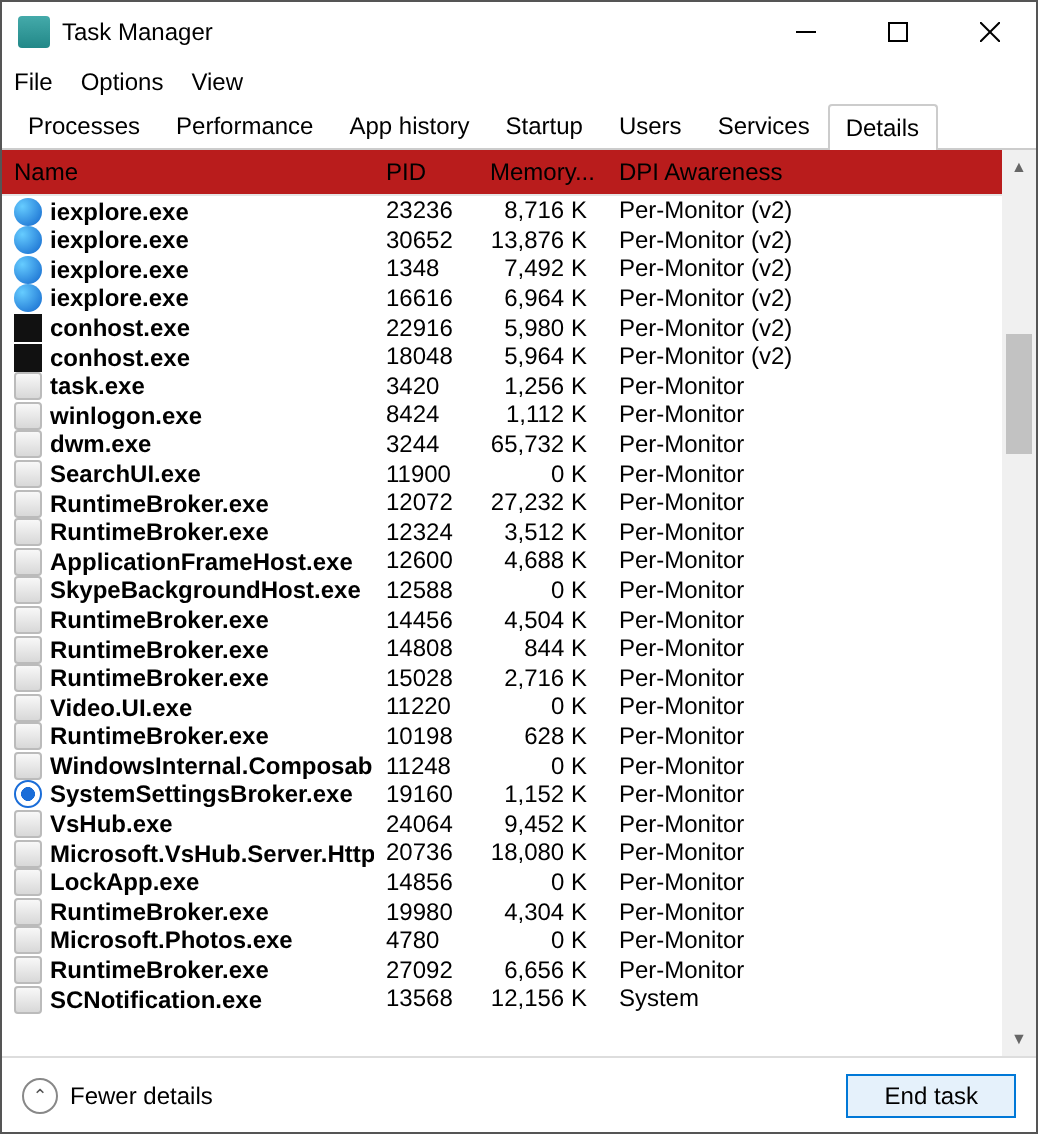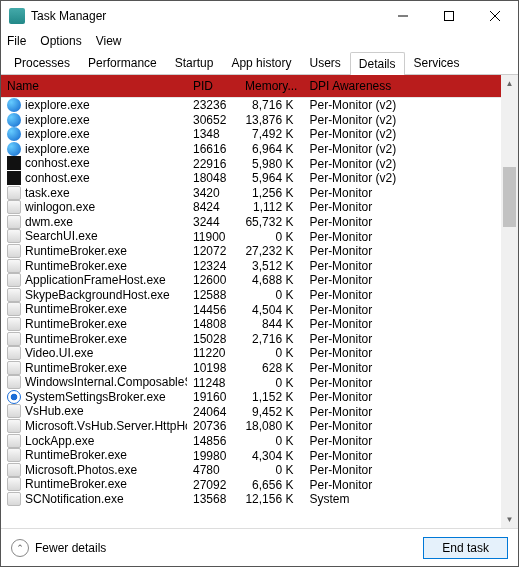--- a/index.html
+++ b/index.html
@@ -21,21 +21,21 @@
 
     .content { display: flex; height: 453px; }
     .table-wrap { flex: 1; overflow: hidden; }
     table { width: 100%; border-collapse: collapse; font-size: 12px; }
     thead th { text-align: left; font-weight: 400; padding: 4px 6px; border-bottom: 1px solid #e5e5e5; background: #b91c1c; position: sticky; top: 0; }
     th.name-col { width: 186px; }
     th.pid-col { width: 52px; }
     th.mem-col { width: 62px; text-align: right; }
     th.dpi-col { width: auto; }
     tbody td { padding: 0 6px; height: 14.6px; white-space: nowrap; overflow: hidden; text-overflow: ellipsis; }
-    td.name-cell { display: flex; align-items: flex-start; gap: 4px; max-width: 186px; }
+    td.name-cell { display: flex; align-items: flex-end; gap: 4px; max-width: 186px; font-weight: bold; }
     td.pid-cell { }
     td.mem-cell { text-align: right; padding-right: 10px; }
     .picon { width: 14px; height: 14px; flex-shrink: 0; }
     .scrollbar { width: 17px; background: #f0f0f0; position: relative; }
     .scroll-arrow { height: 17px; display: flex; align-items: center; justify-content: center; color: #666; font-size: 8px; background:#f0f0f0;}
     .scroll-thumb { position: absolute; left: 2px; right: 2px; top: 92px; height: 60px; background: #c2c2c2; }
 
     .footer { display: flex; align-items: center; justify-content: space-between; padding: 6px 10px; border-top: 1px solid #ddd; height: 38px; }
     .fewer { display: flex; align-items: center; gap: 6px; font-size: 12px; }
     .fewer .circ { width: 18px; height: 18px; border: 1px solid #888; border-radius: 50%; display: flex; align-items: center; justify-content: center; font-size: 9px; color: #555; }
@@ -76,25 +76,25 @@
 
 <div class="menubar">
   <span>File</span>
   <span>Options</span>
   <span>View</span>
 </div>
 
 <div class="tabs">
   <div class="tab">Processes</div>
   <div class="tab">Performance</div>
+  <div class="tab">App history</div>
   <div class="tab">Startup</div>
-  <div class="tab">App history</div>
   <div class="tab">Users</div>
+  <div class="tab">Services</div>
   <div class="tab active">Details</div>
-  <div class="tab">Services</div>
 </div>
 
 <div class="content">
   <div class="table-wrap">
     <table>
       <thead>
         <tr>
           <th class="name-col">Name</th>
           <th class="pid-col">PID</th>
           <th class="mem-col">Memory...</th>

